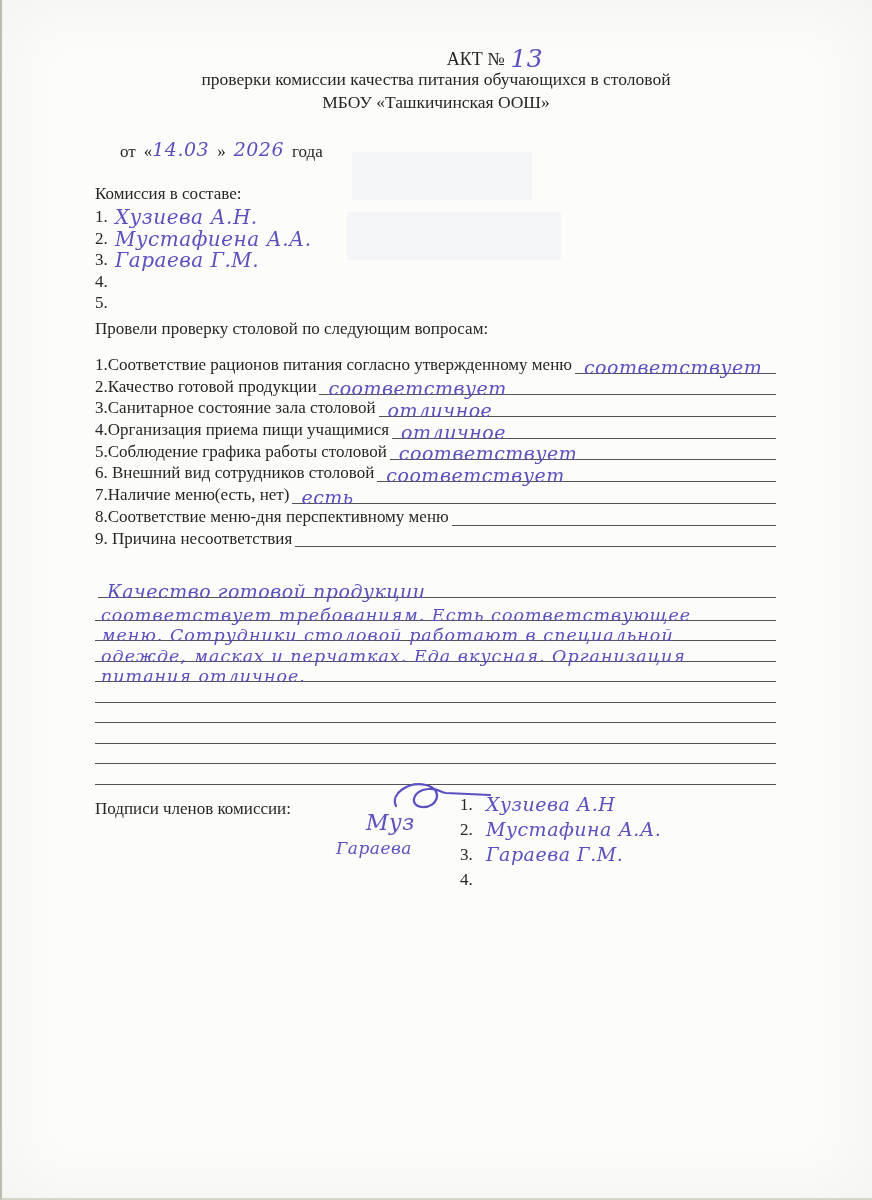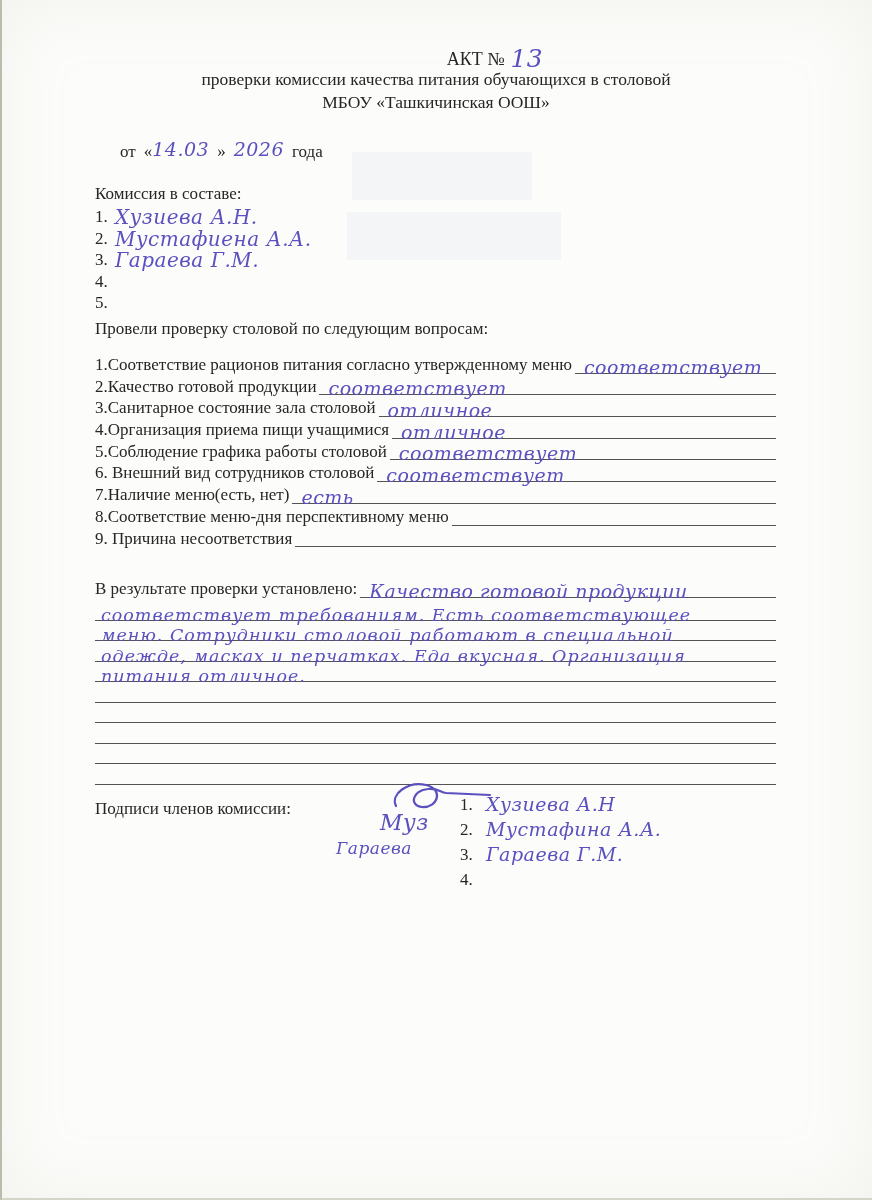--- a/index.html
+++ b/index.html
@@ -56,21 +56,21 @@
   
   .res-block { position:absolute; top:578px; left:95px; width:681px; }
   .res-first { display:flex; height:22px; font-size:17px; }
   .res-first .q-label { line-height:22px; }
   .r-row { position:relative; height:19.5px; border-bottom:1px solid #535353; }
   .r-row .ink { position:absolute; left:6px; bottom:-5px; font-size:17.5px; letter-spacing:1px;text-align:center; }
 
   
   .sig-label { position:absolute; top:799px; left:95px; font-size:17px; }
   .sig-flourish { position:absolute; left:382px; top:778px; width:112px; height:38px; }
-  .sig-auto2 { position:absolute; left:380px; top:810px; font-size:22px; }
+  .sig-auto2 { position:absolute; left:366px; top:810px; font-size:22px; }
   .sig-auto3 { position:absolute; left:336px; top:838px; font-size:17px; }
   .sig-list { position:absolute; top:791px; left:448px;margin-left:12px; }
   .s-row { height:25px; line-height:25px; font-size:17px; }
   .s-row .num { display:inline-block; min-width:26px; }
   .s-row .ink { font-size:19px; position:relative; top:1px; }
 </style>
 </head>
 <body>
 
 <div class="page">
@@ -151,21 +151,20 @@
     <div class="q-row">
         <span class="q-label">9. Причина несоответствия</span>
         <span class="q-line">
           <span class="ink"></span>
         </span>
       </div>
   </div>
 
   <div class="res-block">
     <div class="res-first">
-      <span class="q-label">В результате проверки установлено:</span>
       <span class="q-line">
           <span class="ink">Качество готовой продукции</span>
         </span>
     </div>
     <div class="r-row">
         <span class="ink">соответствует требованиям. Есть соответствующее</span>
       </div>
     <div class="r-row">
         <span class="ink">меню. Сотрудники столовой работают в специальной</span>
       </div>

